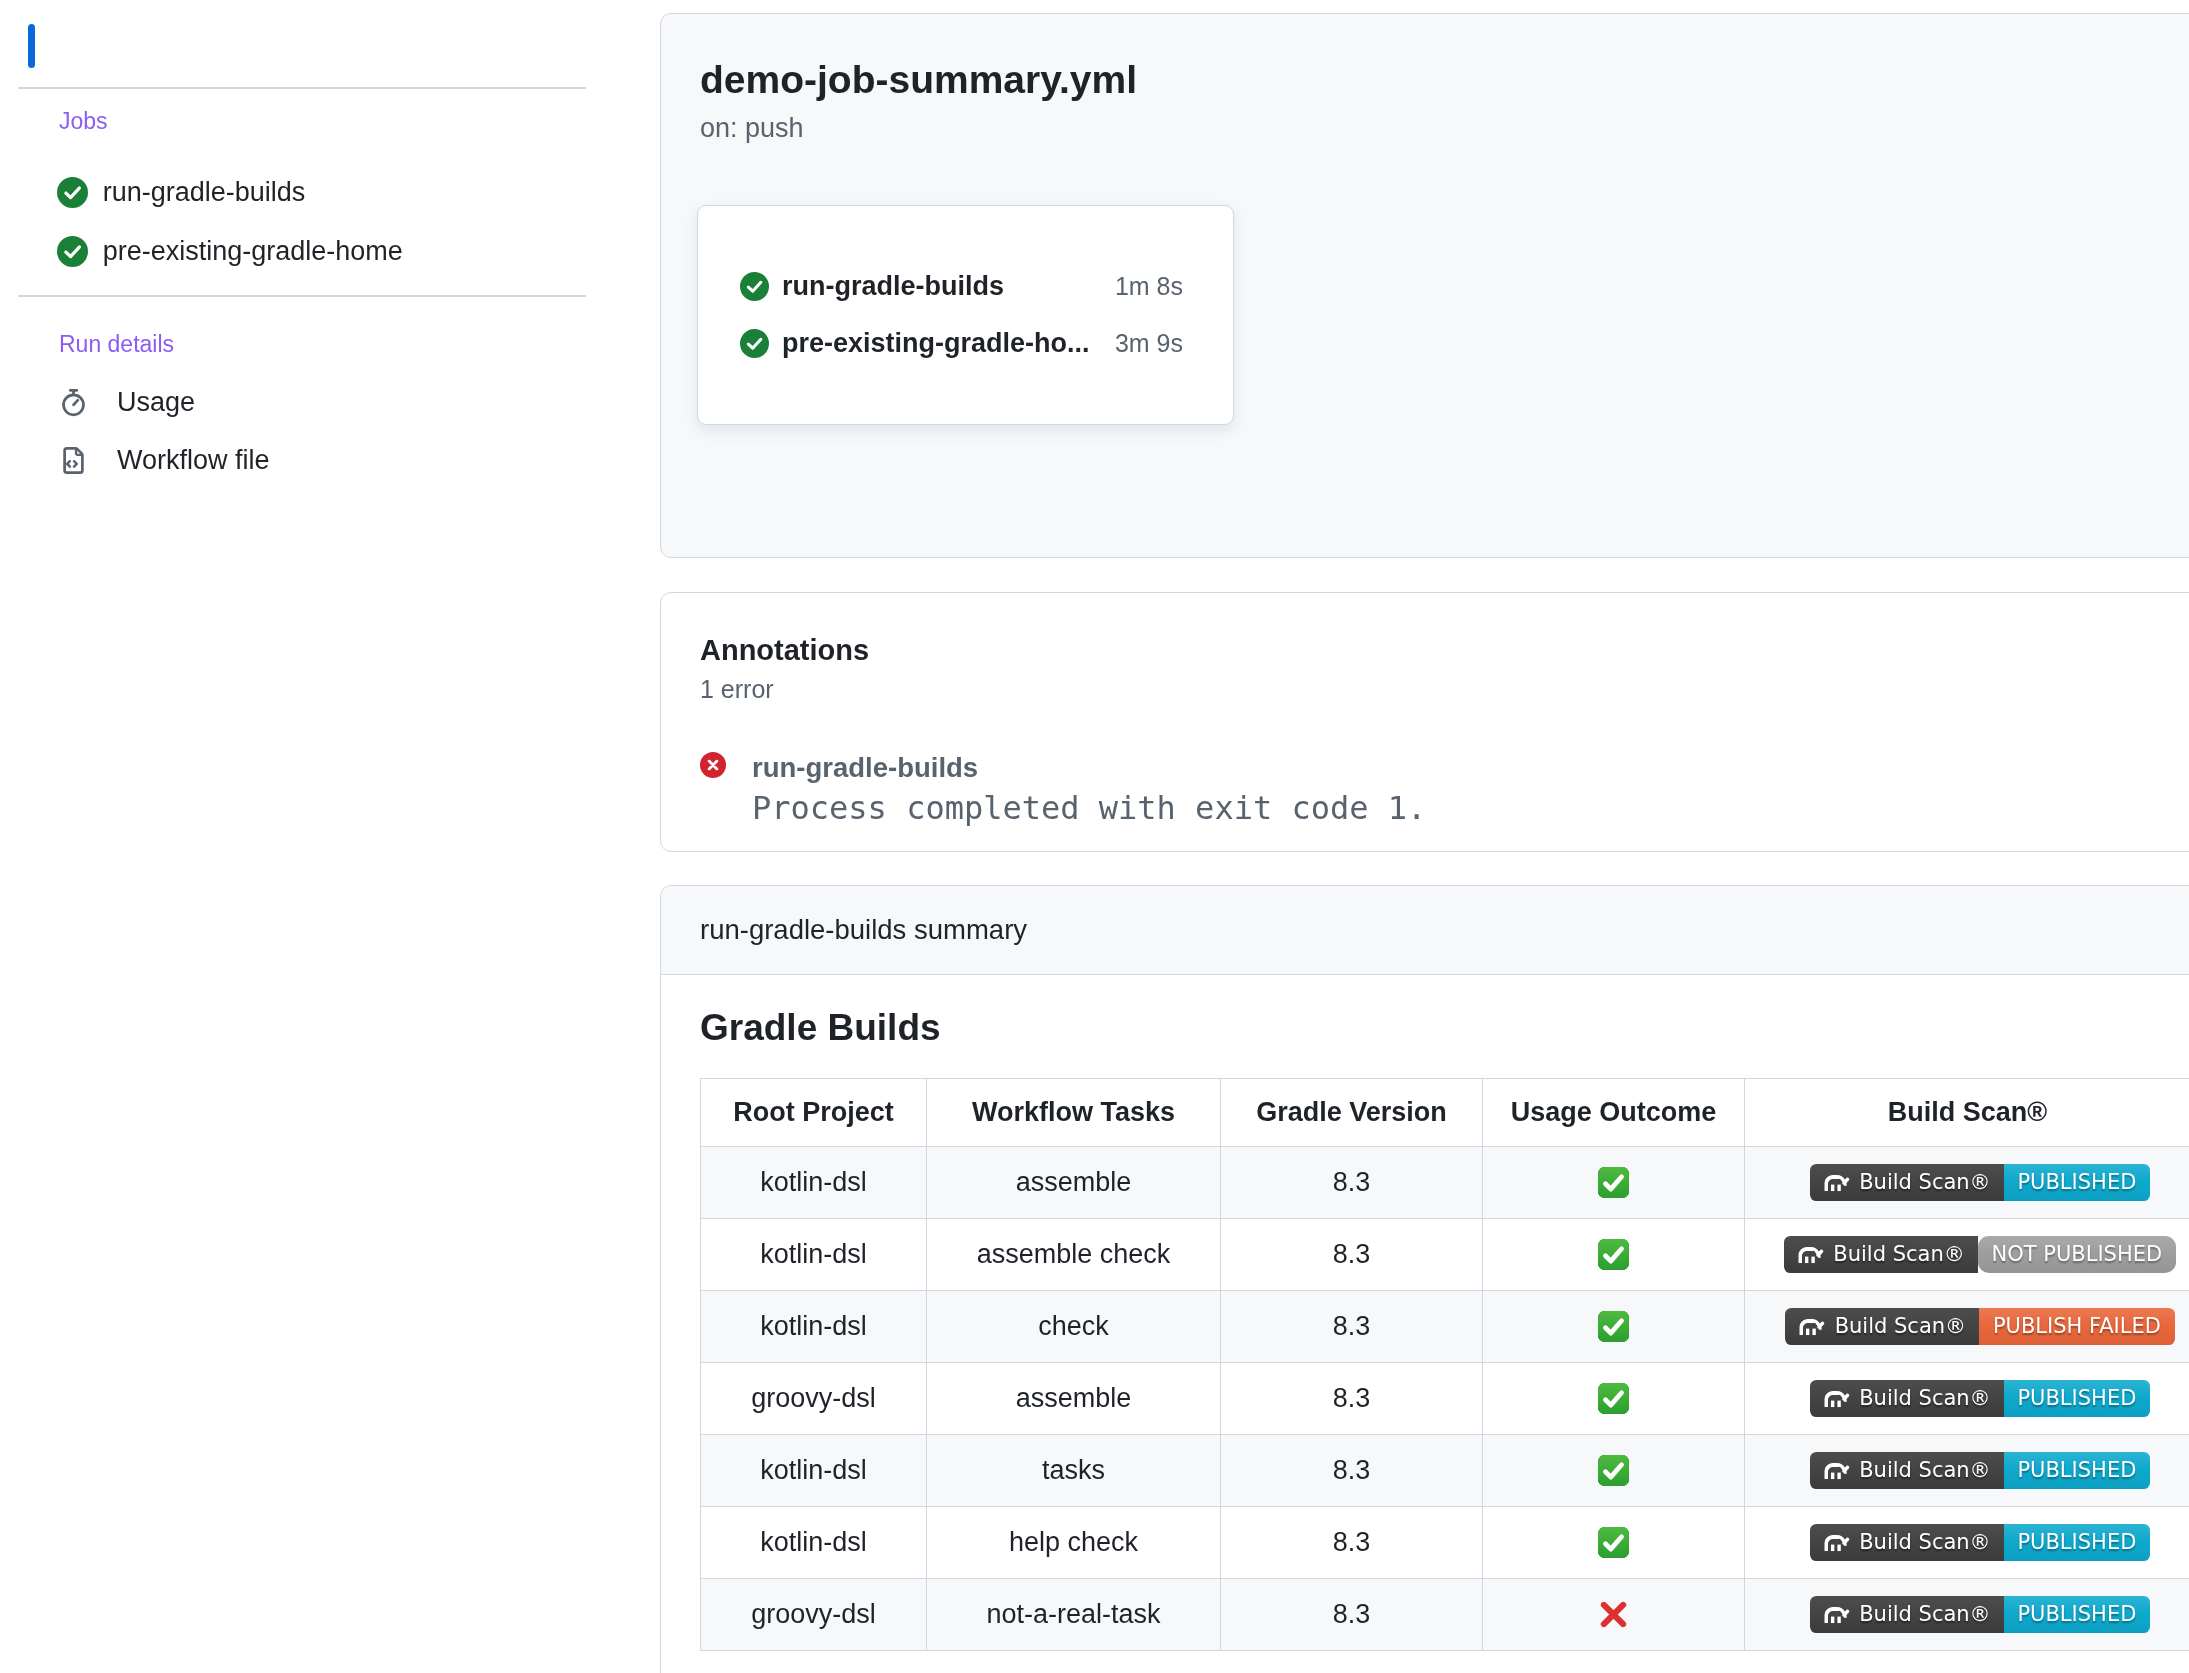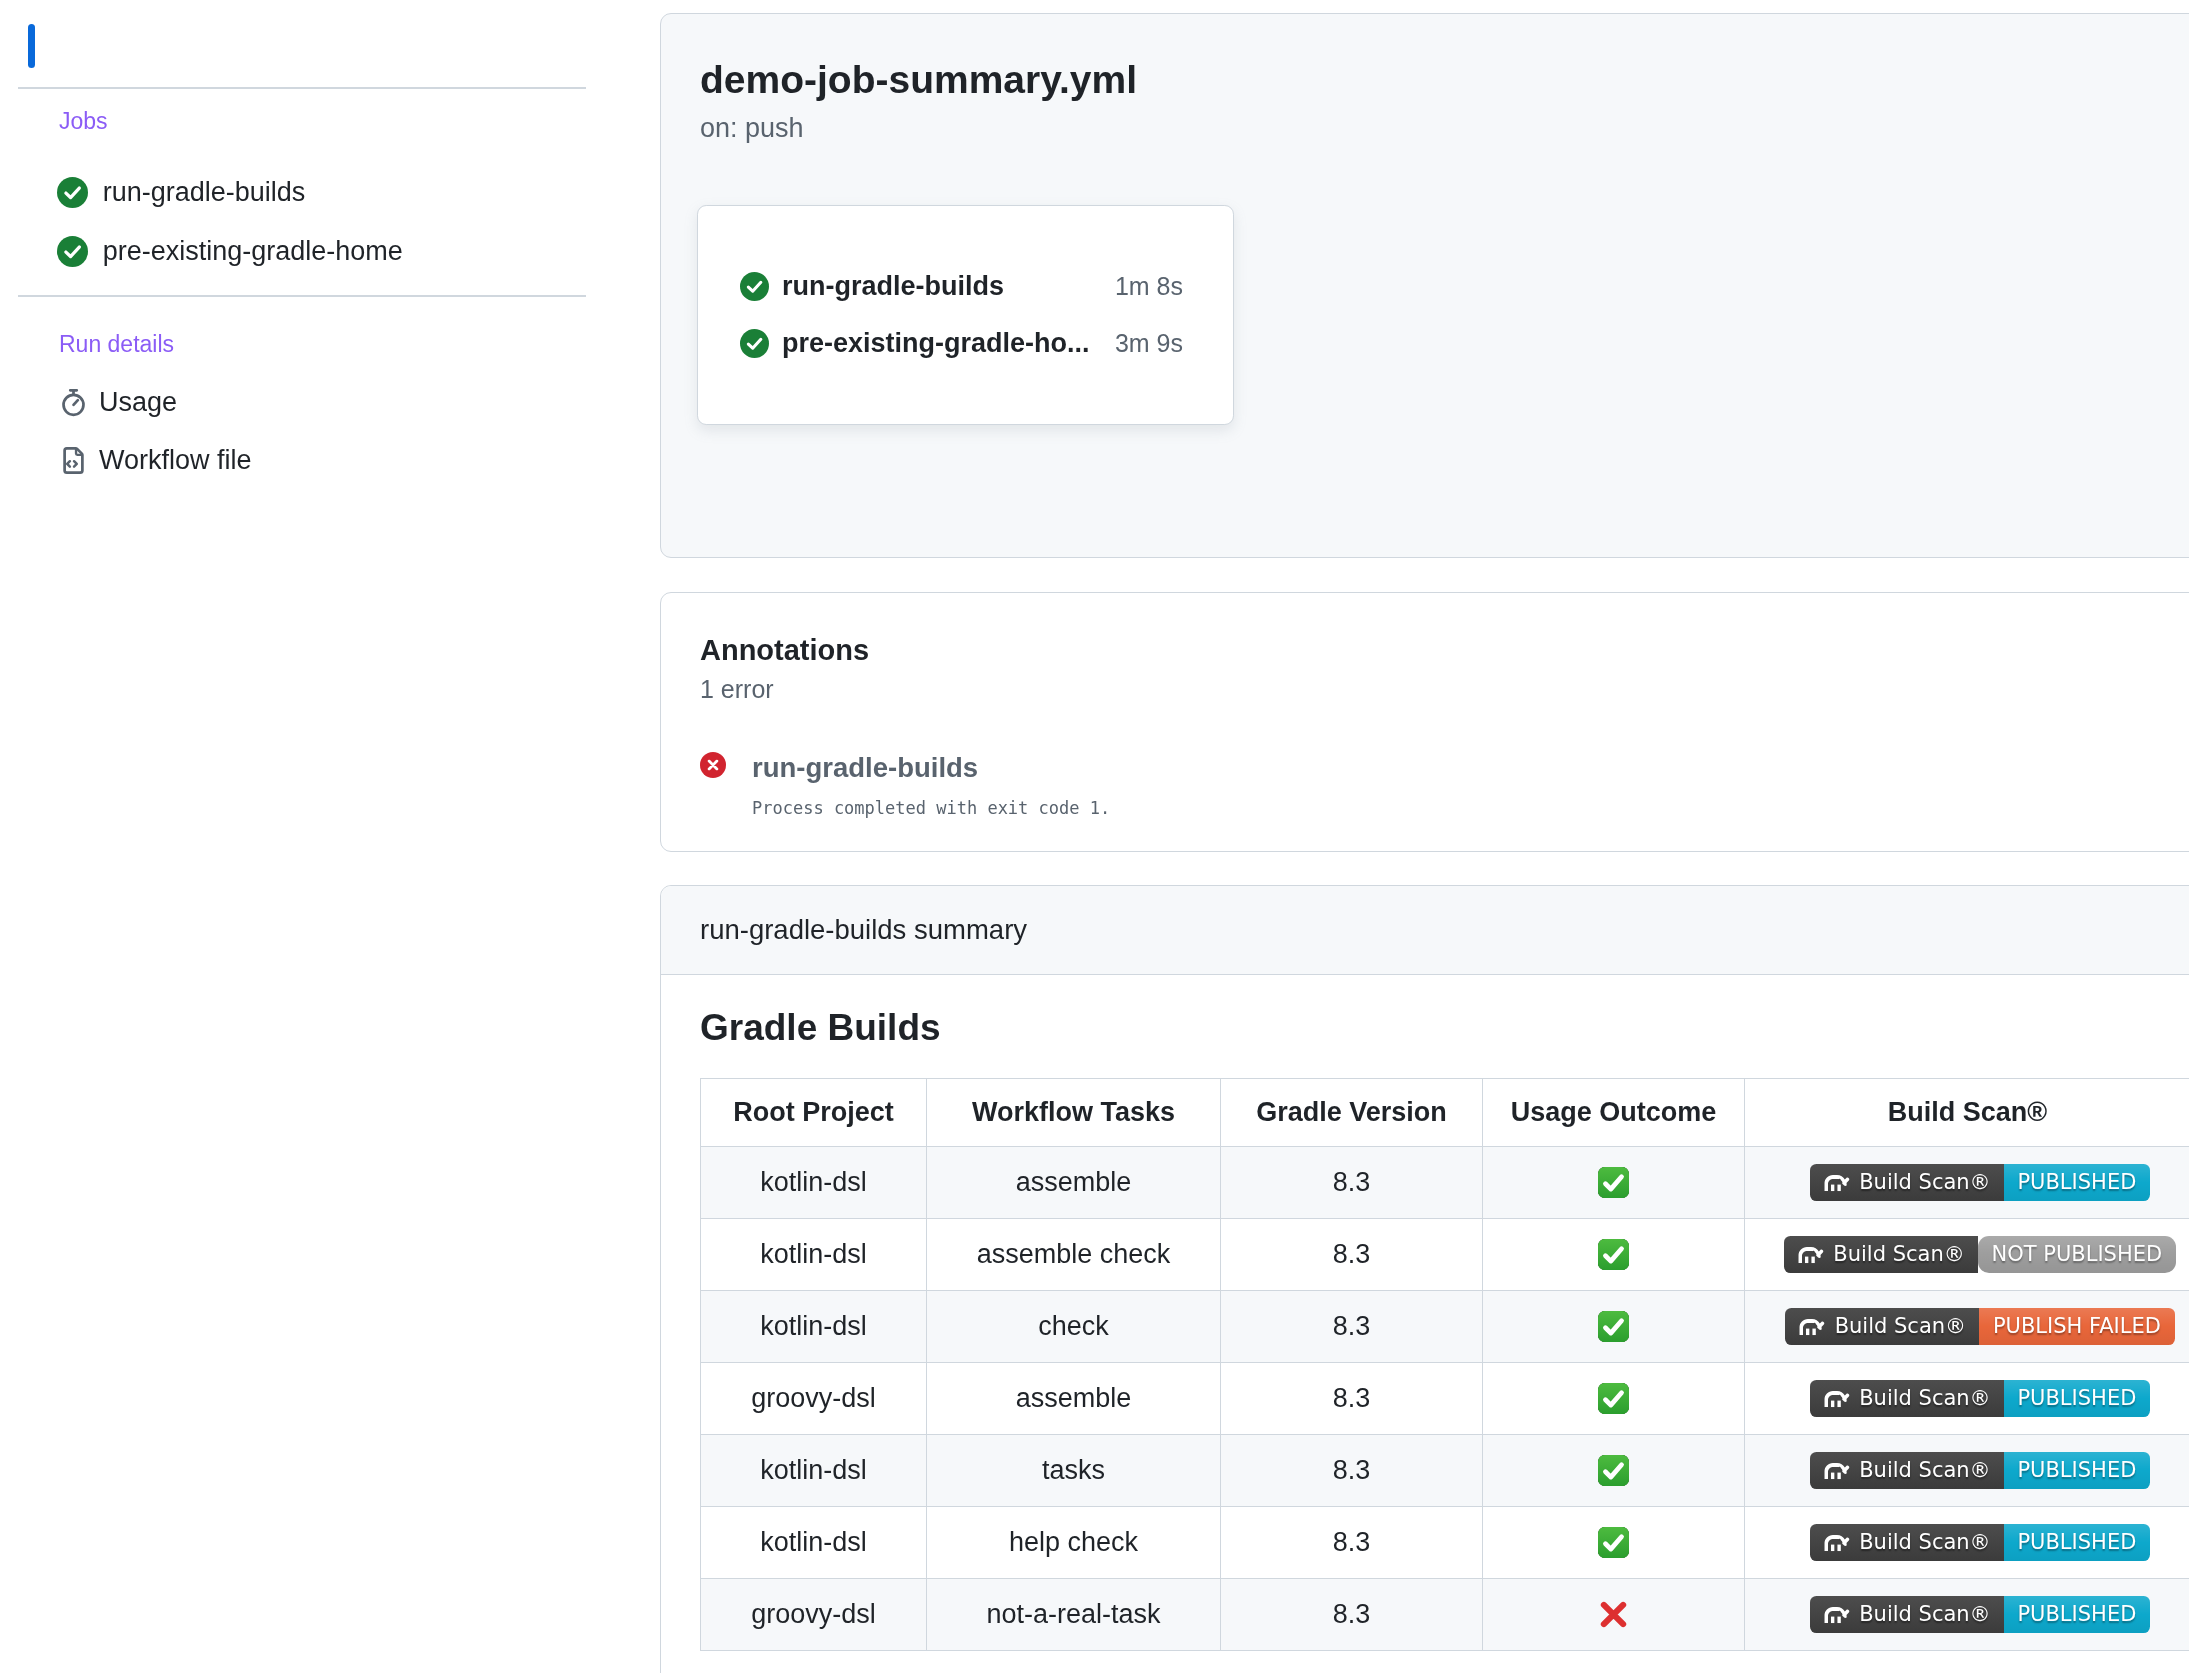--- a/index.html
+++ b/index.html
@@ -9,21 +9,21 @@
   
   #sidebar { position:absolute; left:0; top:0; width:606px; height:100%; background:#fff; }
   .accent-bar { position:absolute; left:27.5px; top:24px; width:7.3px; height:44px; border-radius:3.7px; background:#0969da; }
   .summary-btn { position:absolute; left:44px; top:17.4px; width:527px; height:57px; border-radius:11px;
                  background:#eef1f4; display:flex; align-items:center; padding-left:16.5px; gap:14.7px; }
   .summary-btn .label { font-size:27.5px; font-weight:700; color:#1f2328; }
   .side-divider { position:absolute; left:18.4px; width:568px; height:1.8px; background:#d0d7de; }
   .side-header { position:absolute; left:59px; font-size:23px; font-weight:400; color:#8b5cf6; }
   .side-item { position:absolute; left:57px; display:flex; align-items:center; gap:14.7px; cursor:pointer; }
   .side-item .label { font-size:27px; color:#1f2328; white-space:nowrap; }
-  .side-item.tool { left:59px; gap:11px; }
+  .side-item.tool { left:59px; gap:29px; }
   .icon16 { display:block; }
 
   
   #main { position:absolute; left:660px; top:0; width:1561px; }
   .card { position:absolute; left:0; width:1561px; background:#fff; border:1.8px solid #d0d7de; border-radius:11px; }
 
   
   #workflow-card { top:13px; height:545px; background:#f6f8fa; }
   #workflow-card .wf-title { padding:42px 0 0 39px; font-size:39px; font-weight:700; line-height:48px; }
   #workflow-card .wf-trigger { padding:9.2px 0 0 39px; font-size:27px; color:#59636e; }
@@ -33,21 +33,21 @@
   .graph-row { display:flex; align-items:center; gap:13px; cursor:pointer; }
   .graph-row .label { font-size:27px; font-weight:600; white-space:nowrap; overflow:hidden; text-overflow:ellipsis; }
   .graph-row .duration { margin-left:auto; font-size:25px; color:#59636e; white-space:nowrap; }
 
   
   #annotations-card { top:592px; height:260px; padding:40px 0 0 39px; }
   #annotations-card .a-title { font-size:29px; font-weight:700; line-height:35px; }
   #annotations-card .a-sub { margin-top:7.3px; font-size:25px; color:#59636e; }
   .annotation-item { margin-top:48px; display:flex; align-items:flex-start; gap:26px; }
   .annotation-item .a-texts .a-job { font-size:27.5px; font-weight:700; color:#59636e; line-height:31px; cursor:pointer; }
-  .annotation-item .a-texts .a-msg { margin-top:11px; font-size:17px; color:#59636e; line-height:29px;
+  .annotation-item .a-texts .a-msg { margin-top:11px; font-size:32px; color:#59636e; line-height:29px;
                                      font-family:"DejaVu Sans Mono","Liberation Mono",monospace; }
 
   
   #summary-card { top:885px; height:1102px; }
   #summary-card .s-header { height:89px; background:#f6f8fa; border-bottom:1.8px solid #d0d7de;
                             border-radius:11px 11px 0 0; display:flex; align-items:center; padding-left:39px;
                             font-size:27.5px; color:#1f2328; }
   #summary-card .s-body { padding:31px 0 0 39px; }
   #summary-card .s-heading { font-size:37px; font-weight:700; line-height:44px; }
 

